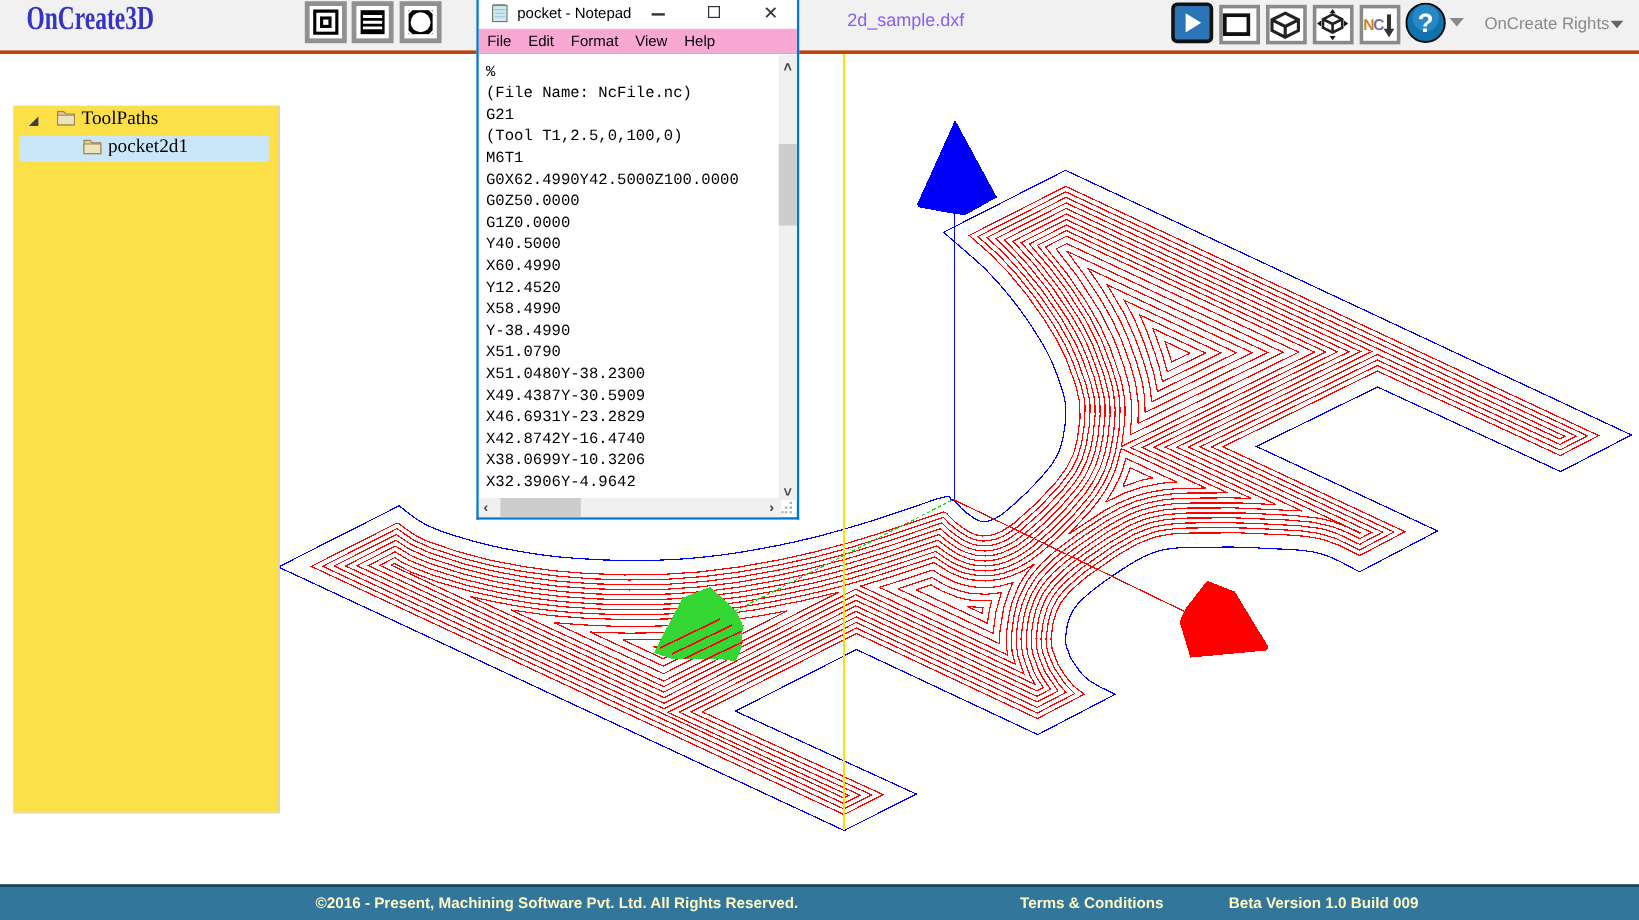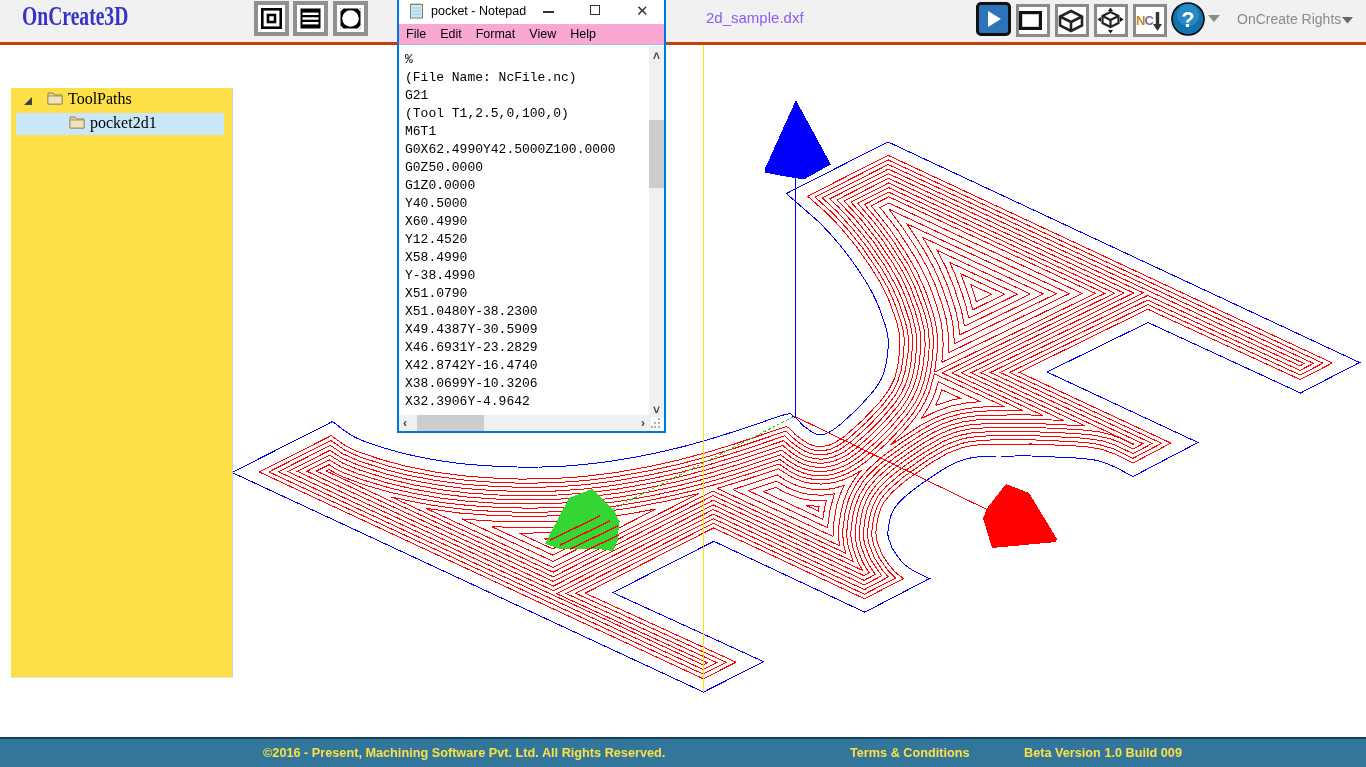--- a/index.html
+++ b/index.html
@@ -25,21 +25,21 @@
 .np .menu { position:absolute; left:0; top:24px; right:0; height:21px; background:#f9a8d4; border-bottom:1px solid #9cc3e5; }
 .np .menu span { display:inline-block; padding:3px 7px; font-size:12.5px; }
 .np .text { position:absolute; left:0; top:46px; width:250px; height:371px; background:#fff; overflow:hidden;
   font-family:"Liberation Mono",monospace; font-size:13px; line-height:18px; white-space:pre; padding-left:6px; padding-top:5px; }
 .np .vsb { position:absolute; right:0; top:46px; width:15px; height:371px; background:#f0f0f0; }
 .np .vthumb { position:absolute; left:0; top:74px; width:15px; height:68px; background:#cdcdcd; }
 .np .hsb { position:absolute; left:0; bottom:0; width:252px; height:16px; background:#f0f0f0; }
 .np .hthumb { position:absolute; left:18px; top:0; width:67px; height:16px; background:#cdcdcd; }
 .arr { color:#444; font-size:12px; font-weight:bold; }
 .footer { position:absolute; left:0; top:737px; width:1366px; height:30px; background:#33769b;
-  border-top:2px solid #173f57; color:#fde047; font-size:12.7px; font-weight:bold; }
+  border-top:2px solid #173f57; color:#fef9c3; font-size:12.7px; font-weight:bold; }
 </style></head>
 <body>
 <svg width="1366" height="722" viewBox="0 45 1366 722" shape-rendering="crispEdges" style="position:absolute;left:0;top:45px">
 <g fill="none">
 <style>.tp{stroke:#ff0000;stroke-width:1;fill:none}</style>
 <polyline points="331.2,435.6 259.4,472.0 703.3,678.8 736.0,662.2 585.2,593.2 713.6,527.9 864.5,598.8 903.4,578.6 894.6,571.6 887.9,563.5 881.7,553.8 876.7,540.5 875.8,532.5 877.5,519.5 880.4,509.5 884.0,502.3 892.0,492.4 905.6,480.6 931.3,462.7 948.1,453.0 962.9,447.4 973.7,445.3 984.7,444.3 1031.7,444.0 1073.4,445.8 1087.7,446.9 1102.0,449.4 1115.8,454.3 1133.0,463.0 1170.9,443.1 1019.2,372.3 1147.8,309.2 1300.2,379.6 1332.3,363.0 888.1,155.3 807.7,196.2 825.7,212.1 840.1,226.9 855.8,245.9 870.1,266.1 880.8,283.5 888.6,299.4 896.6,321.5 899.8,335.6 900.0,348.4 897.7,366.6 894.6,378.2 888.9,389.8 880.2,401.6 863.3,419.6 845.1,435.9 835.2,442.5 829.5,445.0 823.1,446.5 818.4,446.6 813.3,445.7 808.6,443.8 801.5,439.4 794.8,434.1 788.8,427.8 786.5,426.6 736.1,443.5 707.1,452.4 677.9,460.2 648.7,466.7 615.9,472.5 583.0,476.6 553.6,478.6 520.7,479.1 487.9,477.8 462.2,475.7 436.4,472.2 407.0,466.5 380.9,459.5 357.7,451.6 350.6,448.5 343.7,444.6 331.2,435.6" class="tp"></polyline>
 <polyline points="330.8,440.5 268.9,471.9 703.2,674.1 726.4,662.4 575.7,593.3 713.5,523.3 864.4,594.2 895.6,578.0 887.7,570.1 878.7,557.0 874.0,546.0 872.1,538.7 871.7,532.4 873.5,518.7 876.5,507.9 880.5,500.1 883.1,496.3 889.1,489.5 903.0,477.3 929.0,459.2 946.3,449.2 961.8,443.4 967.4,442.1 978.8,440.6 990.0,440.0 1023.5,439.7 1043.7,440.2 1083.3,442.3 1098.1,444.3 1112.9,448.6 1133.0,458.3 1161.6,443.3 1009.6,372.4 1147.8,304.6 1300.1,375.0 1322.9,363.2 888.2,159.9 815.0,197.1 832.3,212.7 846.7,228.2 862.7,248.1 877.4,269.7 887.5,287.2 894.5,302.9 901.4,323.0 903.4,331.8 904.2,338.4 903.9,352.0 901.2,370.0 897.6,381.9 892.4,392.0 883.3,404.3 866.2,422.6 847.7,439.2 837.1,446.2 830.9,449.0 823.5,450.7 818.2,450.8 812.1,449.7 806.7,447.5 799.1,442.7 791.9,437.1 786.1,431.1 737.4,447.4 708.3,456.4 678.9,464.3 649.5,470.7 616.5,476.6 587.1,480.4 557.5,482.6 524.3,483.3 494.9,482.4 465.5,480.2 435.8,476.3 409.8,471.4 387.2,465.7 360.0,457.0 345.1,450.3 330.8,440.5" class="tp"></polyline>
 <polyline points="330.3,445.4 278.4,471.7 703.1,669.5 716.8,662.6 566.1,593.5 713.5,518.7 864.3,589.6 888.3,577.0 882.1,569.7 874.3,557.6 869.4,545.2 868.0,539.4 867.5,532.2 869.4,517.9 872.7,506.4 876.9,497.9 879.8,493.8 886.1,486.5 900.5,474.0 926.7,455.7 944.5,445.5 955.0,441.2 960.7,439.4 966.6,438.0 978.5,436.4 989.9,435.8 1023.5,435.6 1043.9,436.1 1083.6,438.2 1098.8,440.2 1104.0,441.3 1114.4,444.7 1133.0,453.6 1152.2,443.5 1000.0,372.4 1147.7,300.0 1300.0,370.4 1313.5,363.4 888.3,164.5 822.4,198.0 837.1,211.6 853.5,229.8 867.8,248.1 882.8,270.5 891.2,285.3 898.4,301.4 905.4,321.8 907.5,331.2 908.4,338.1 908.1,352.4 905.2,370.9 901.5,383.4 895.9,394.2 886.5,407.0 869.1,425.5 850.2,442.4 839.1,449.9 832.3,452.9 824.0,454.8 817.9,454.9 811.0,453.7 804.8,451.2 798.3,447.3 790.9,441.7 784.9,435.8 742.3,450.2 709.4,460.4 679.9,468.3 650.4,474.8 617.1,480.7 587.5,484.5 557.7,486.8 524.3,487.4 494.7,486.5 465.0,484.4 435.1,480.4 408.9,475.4 386.1,469.7 358.5,460.8 343.0,453.9 330.3,445.4" class="tp"></polyline>
 <polyline points="329.9,450.3 287.9,471.6 703.1,664.9 707.3,662.8 556.6,593.7 713.4,514.1 864.2,584.9 881.7,575.8 870.6,559.5 865.4,546.4 863.9,540.0 863.4,532.1 865.3,517.1 867.3,509.2 870.8,500.3 873.4,495.7 879.8,487.3 886.7,480.2 894.1,473.8 905.7,465.0 924.5,452.3 942.7,441.8 953.7,437.2 959.6,435.4 972.0,432.9 989.8,431.7 1027.8,431.5 1074.1,433.4 1094.3,435.2 1110.6,438.9 1120.9,442.9 1133.1,448.9 1142.9,443.7 990.4,372.5 1147.7,295.4 1299.9,365.8 1304.1,363.6 888.4,169.1 829.8,198.9 838.2,206.8 847.5,216.6 867.5,240.7 884.4,265.2 896.3,286.2 901.2,297.2 905.1,307.7 909.4,320.7 911.6,330.5 912.5,337.9 912.6,345.5 910.9,362.9 908.7,374.5 905.3,385.0 900.8,394.1 894.7,403.4 881.4,418.9 868.2,432.2 852.8,445.7 845.8,450.8 841.0,453.5 833.7,456.8 827.7,458.4 821.0,459.2 813.9,458.6 806.1,456.4 800.3,453.5 790.0,446.3 783.7,440.6 740.0,455.3 706.9,465.4 677.2,473.2 647.5,479.6 614.0,485.4 584.2,489.0 554.2,491.1 524.2,491.6 494.5,490.6 464.6,488.5 438.2,485.1 411.8,480.3 384.9,473.7 357.1,464.7 341.0,457.5 329.9,450.3" class="tp"></polyline>
 <polyline points="329.5,455.1 297.4,471.4 553.5,590.7 713.3,509.5 864.1,580.3 875.4,574.4 868.8,564.7 865.2,557.6 860.5,544.4 859.3,536.5 859.5,528.1 861.2,516.3 863.3,508.0 867.1,498.5 869.9,493.5 876.6,484.5 883.9,477.2 891.5,470.6 903.3,461.6 922.2,448.8 941.0,438.0 952.3,433.3 958.5,431.4 971.5,428.8 989.7,427.5 1036.1,427.5 1079.2,429.6 1100.4,432.0 1111.8,435.0 1122.5,439.1 1133.0,444.2 1133.5,444.0 980.7,372.6 1143.3,292.9 888.4,173.7 837.0,199.9 854.3,218.0 872.7,240.7 889.8,266.1 897.0,278.5 901.4,287.3 906.1,298.4 911.6,313.8 915.7,329.8 916.6,337.6 916.8,345.6 915.0,363.5 912.7,375.5 909.1,386.6 904.4,396.2 898.0,405.9 884.4,421.7 871.0,435.2 855.4,448.9 848.1,454.3 842.9,457.2 835.0,460.7 828.5,462.5 821.1,463.3 813.2,462.7 804.5,460.2 798.2,457.1 790.2,451.7 782.6,445.4 741.3,459.3 708.0,469.4 681.9,476.4 652.0,482.9 618.4,488.9 588.4,492.8 558.1,495.0 528.0,495.7 498.0,495.0 468.0,493.0 441.4,489.8 414.8,485.1 387.7,478.8 359.7,470.1 343.3,463.4 329.5,455.1" class="tp"></polyline>

